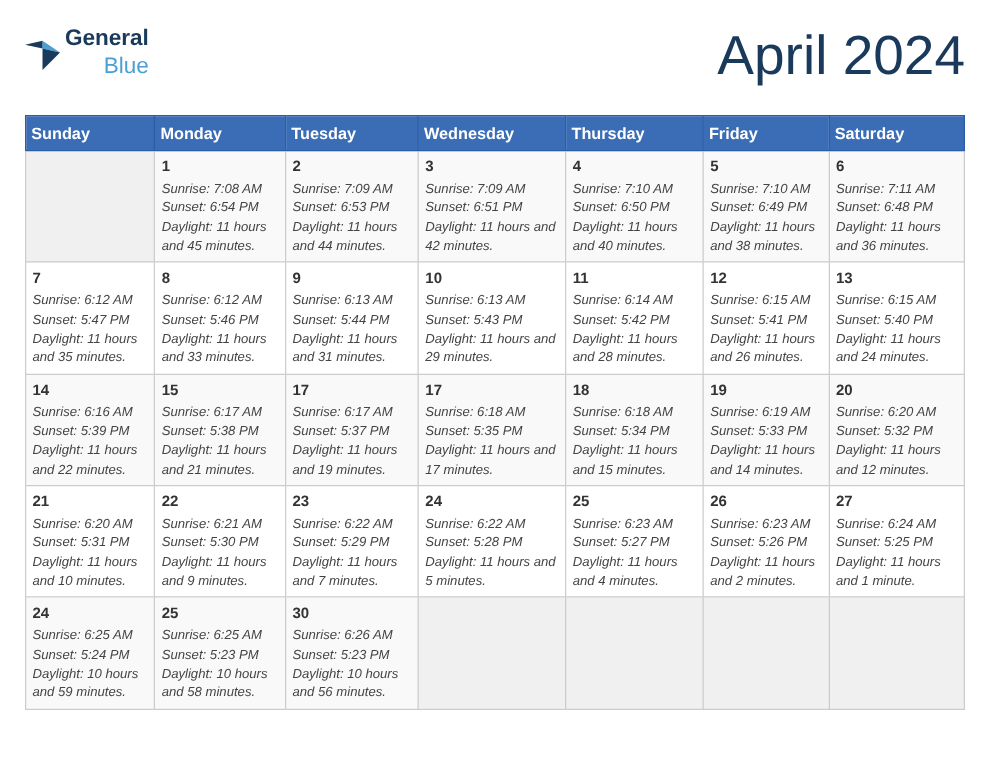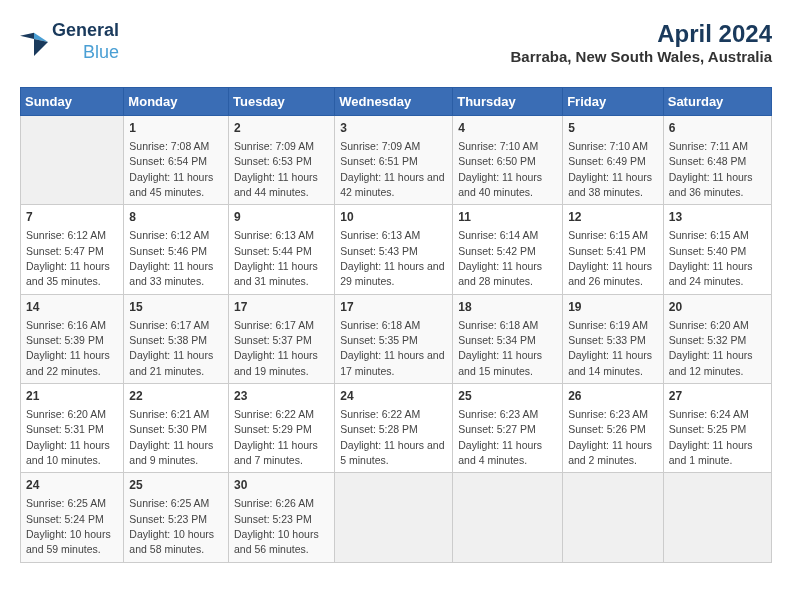--- a/index.html
+++ b/index.html
@@ -22,22 +22,22 @@
       gap: 4px;
     }
     .logo-bird {
       width: 28px;
       height: 28px;
     }
     .title-area {
       text-align: right;
     }
     .month-title {
-      font-size: 24px;
-      font-weight: bold;
+      font-size: 44px;
+      font-weight: normal;
       color: #1a3a5c;
     }
     .subtitle {
       font-size: 15px;
       color: #333;
       font-weight: bold;
     }
     table {
       width: 100%;
       border-collapse: collapse;
@@ -72,20 +72,21 @@
     .day-number {
       font-weight: bold;
       font-size: 12px;
       display: block;
       margin-bottom: 2px;
     }
     .day-info {
       font-size: 10.5px;
       color: #444;
       line-height: 1.45;
+      font-style: italic;
     }
     .empty-cell {
       background-color: #f0f0f0 !important;
     }
   </style>
 </head>
 <body>
 
 <div class="header-area">
   <div class="logo">
@@ -94,21 +95,20 @@
       <polygon points="18,6 0,10 18,14" fill="#1a3a5c"></polygon>
       <polygon points="18,14 36,18 18,36" fill="#1a3a5c"></polygon>
     </svg>
     <div>
       <div style="font-size:18px;font-weight:bold;color:#1a3a5c;line-height:1.2;">General</div>
       <div style="font-size:18px;font-weight:normal;color:#4a9fd4;line-height:1.2;text-align:right;">Blue</div>
     </div>
   </div>
   <div class="title-area">
     <div class="month-title">April 2024</div>
-    <div class="subtitle">Barraba, New South Wales, Australia</div>
   </div>
 </div>
 
 <table>
   <thead>
     <tr>
     <th>Sunday</th>
         <th>Monday</th>
         <th>Tuesday</th>
         <th>Wednesday</th>

